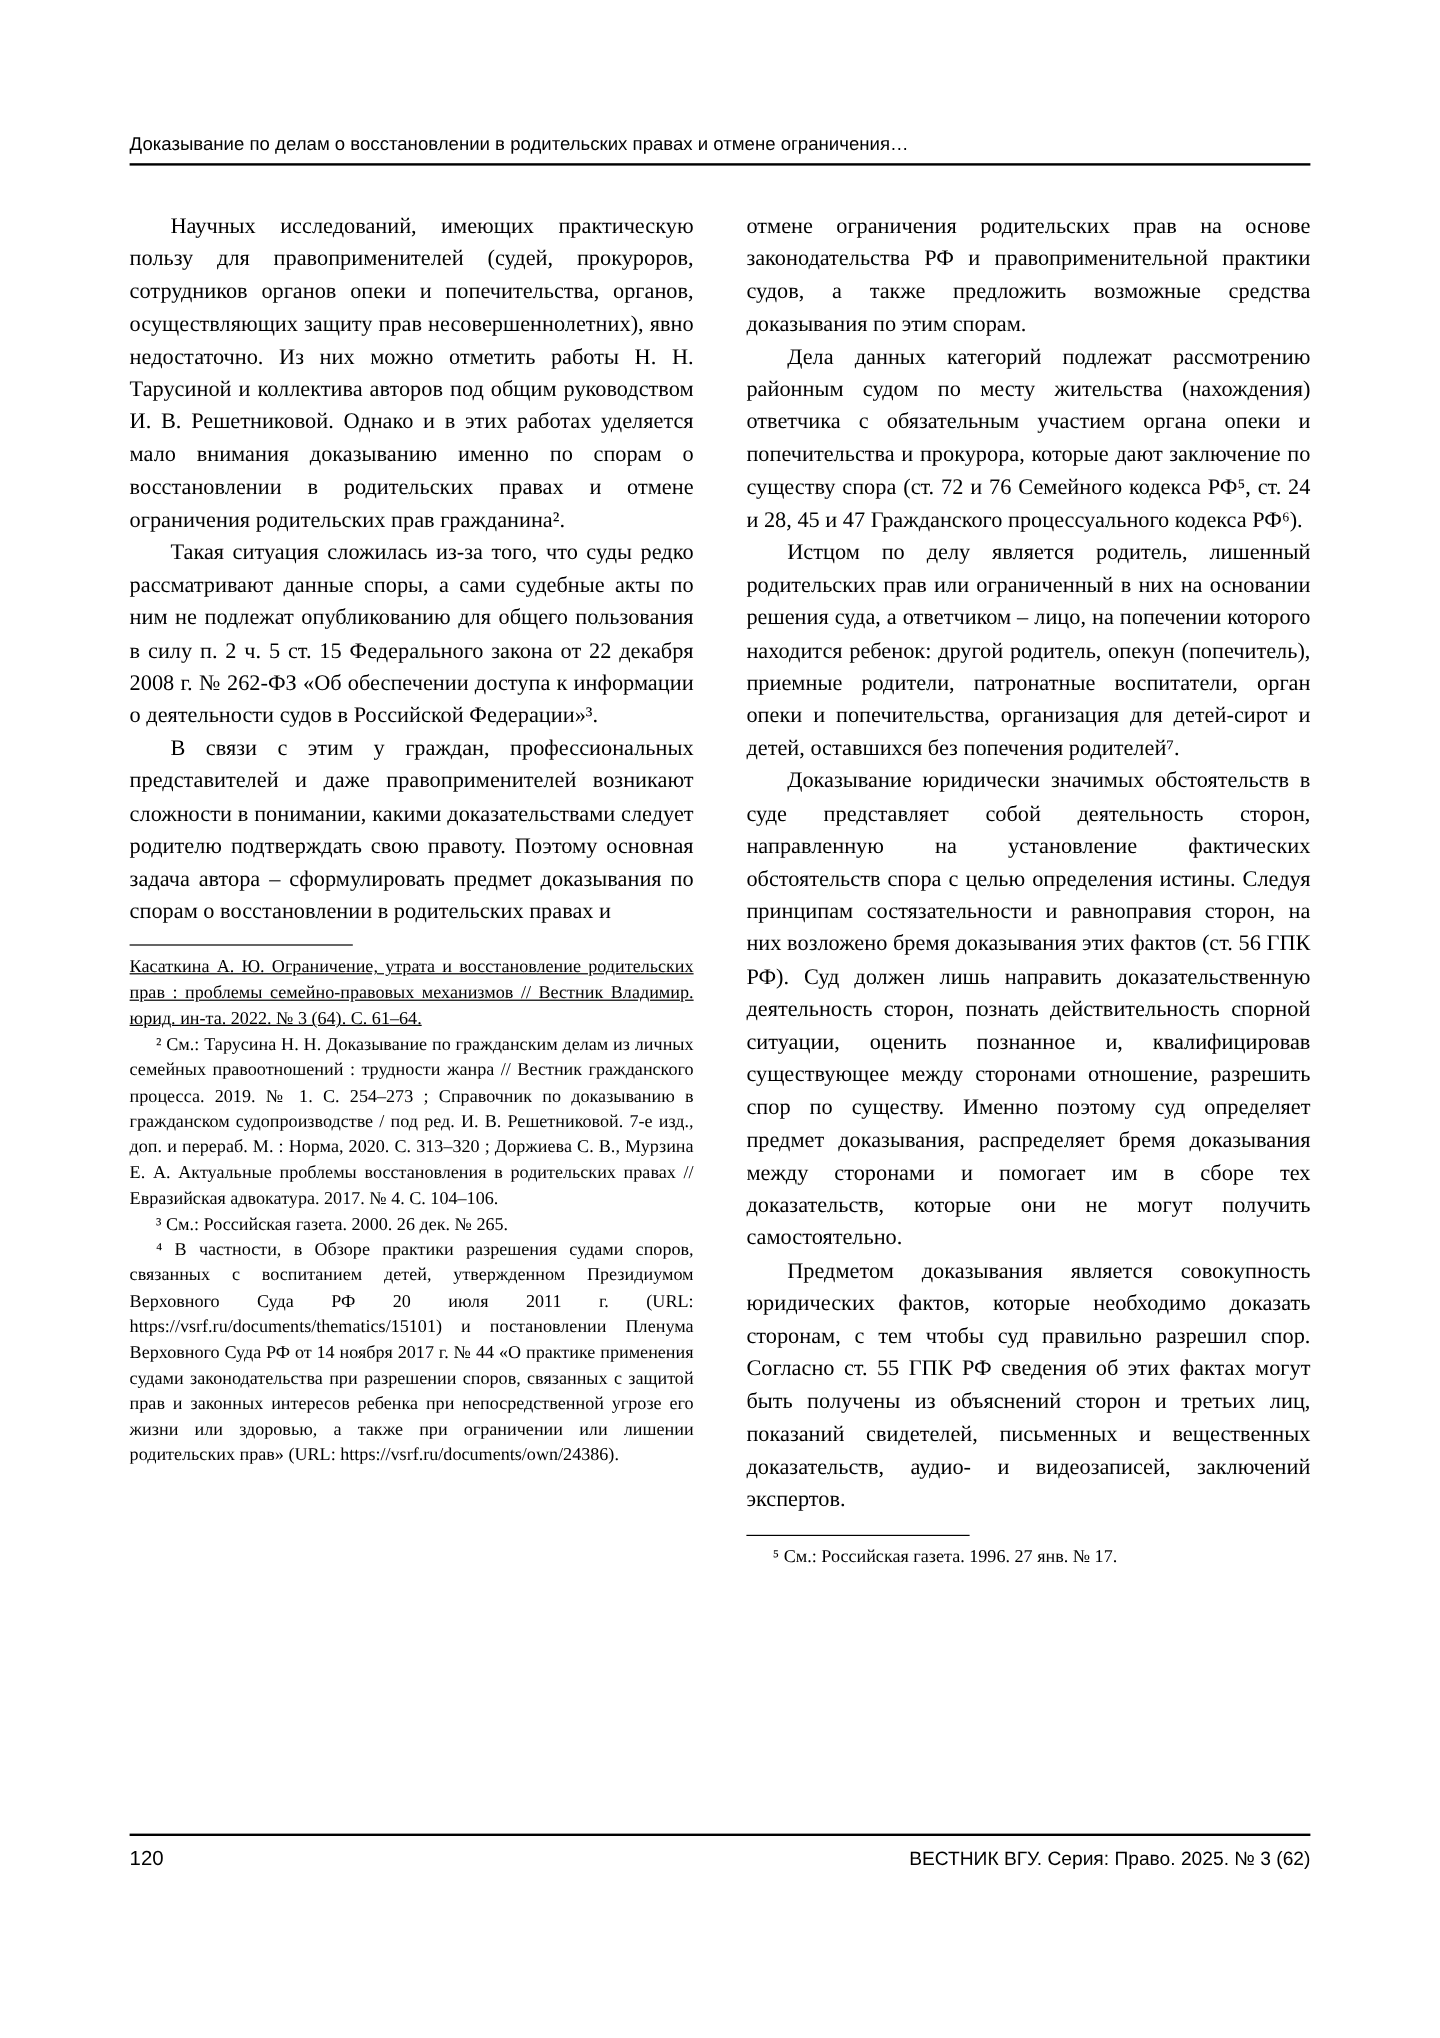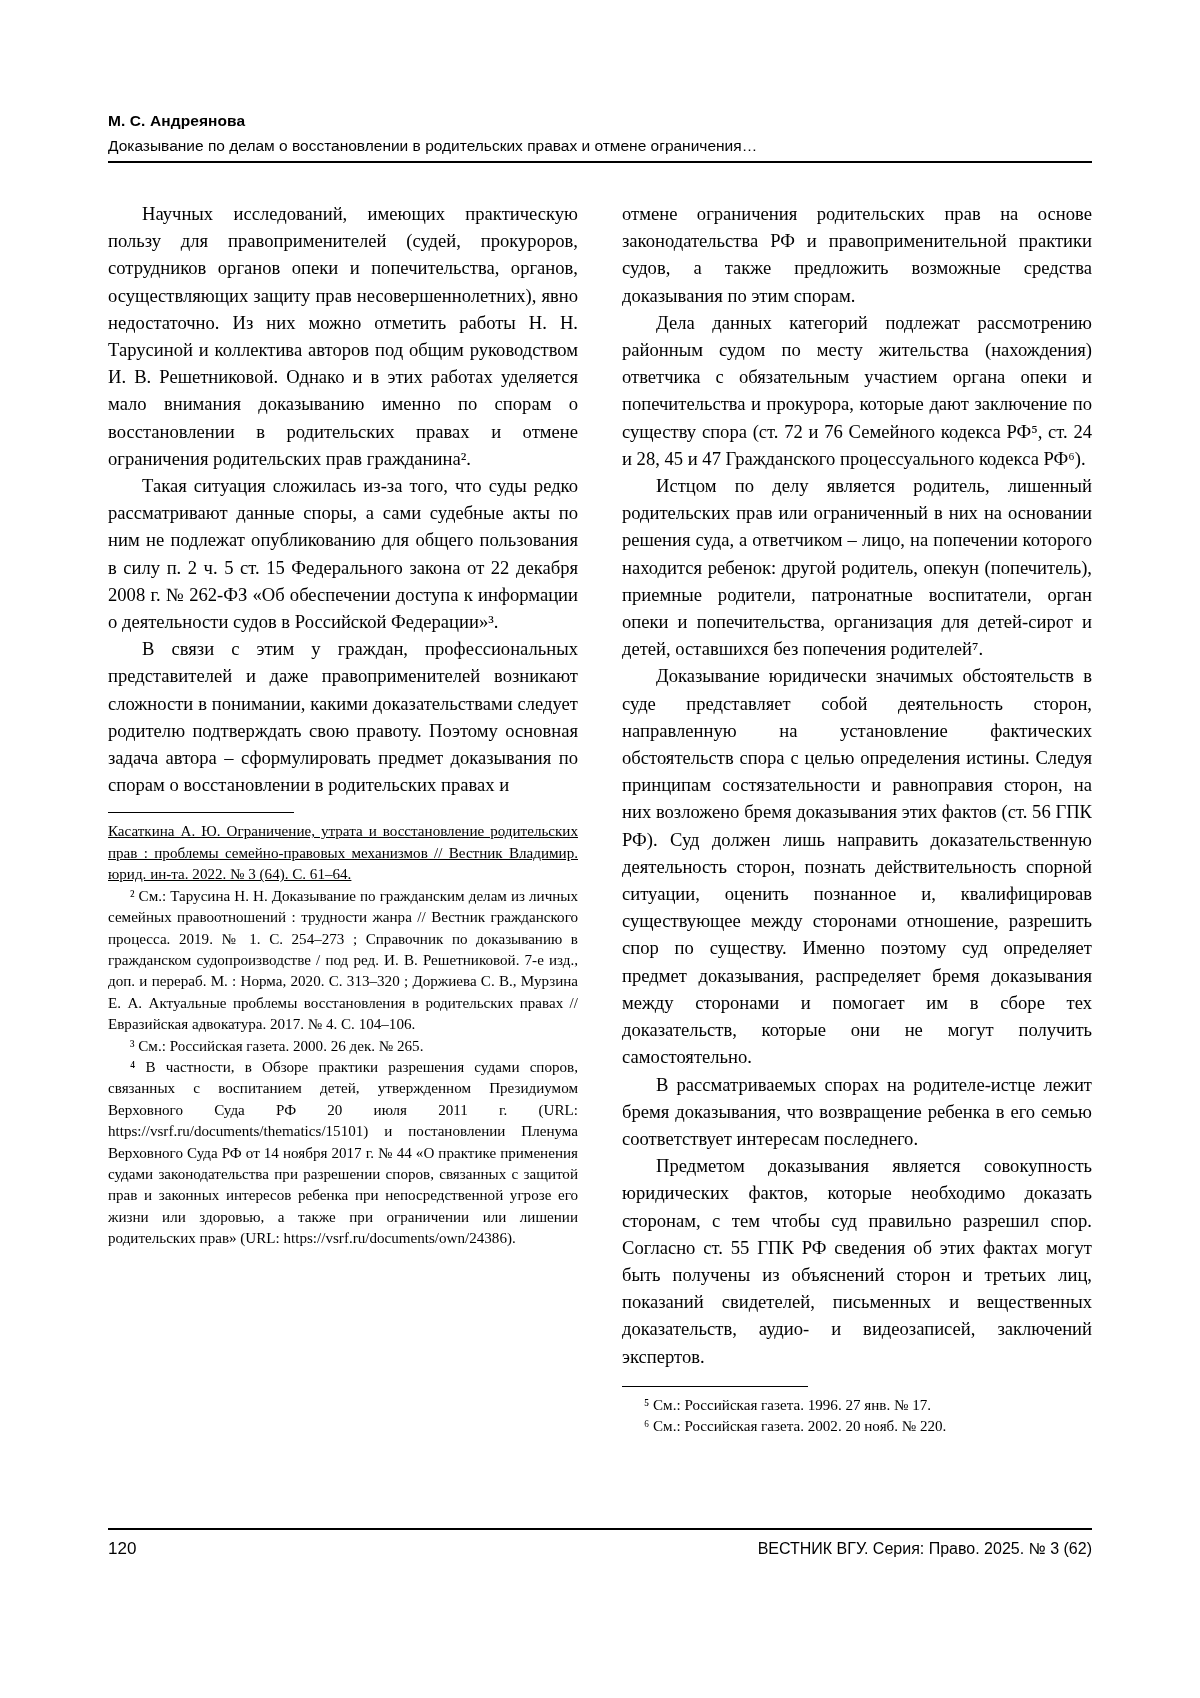--- a/index.html
+++ b/index.html
@@ -103,21 +103,20 @@
   .footer-page { font-size: 17px; }
   .footer-journal { font-size: 16px; }
 </style>
 </head>
 <body>
 
 <div class="page">
 
   <div class="content">
 
-    <div class="hdr-author">М. С. Андреянова</div>
     <div class="hdr-title">Доказывание по делам о восстановлении в родительских правах и отмене ограничения…</div>
     <div class="hdr-rule"></div>
 
     <div class="columns">
 
       <div class="col">
 
         <p class="body">Научных исследований, имеющих практическую пользу для правоприменителей (судей, прокуроров, сотрудников органов опеки и попечительства, органов, осуществляющих защиту прав несовершеннолетних), явно недостаточно. Из них можно отметить работы Н. Н. Тарусиной и коллектива авторов под общим руководством И. В. Решетниковой. Однако и в этих работах уделяется мало внимания доказыванию именно по спорам о восстановлении в родительских правах и отмене ограничения родительских прав гражданина².</p>
         <p class="body">Такая ситуация сложилась из-за того, что суды редко рассматривают данные споры, а сами судебные акты по ним не подлежат опубликованию для общего пользования в силу п. 2 ч. 5 ст. 15 Федерального закона от 22 декабря 2008 г. № 262-ФЗ «Об обеспечении доступа к информации о деятельности судов в Российской Федерации»³.</p>
         <p class="body">В связи с этим у граждан, профессиональных представителей и даже правоприменителей возникают сложности в понимании, какими доказательствами следует родителю подтверждать свою правоту. Поэтому основная задача автора – сформулировать предмет доказывания по спорам о восстановлении в родительских правах и</p>
@@ -130,27 +129,25 @@
         <p class="fn">⁴ В частности, в Обзоре практики разрешения судами споров, связанных с воспитанием детей, утвержденном Президиумом Верховного Суда РФ 20 июля 2011 г. (URL: https://vsrf.ru/documents/thematics/15101) и постановлении Пленума Верховного Суда РФ от 14 ноября 2017 г. № 44 «О практике применения судами законодательства при разрешении споров, связанных с защитой прав и законных интересов ребенка при непосредственной угрозе его жизни или здоровью, а также при ограничении или лишении родительских прав» (URL: https://vsrf.ru/documents/own/24386).</p>
 
       </div>
 
       <div class="col">
 
         <p class="body" style="text-indent:0">отмене ограничения родительских прав на основе законодательства РФ и правоприменительной практики судов, а также предложить возможные средства доказывания по этим спорам.</p>
         <p class="body">Дела данных категорий подлежат рассмотрению районным судом по месту жительства (нахождения) ответчика с обязательным участием органа опеки и попечительства и прокурора, которые дают заключение по существу спора (ст. 72 и 76 Семейного кодекса РФ⁵, ст. 24 и 28, 45 и 47 Гражданского процессуального кодекса РФ⁶).</p>
         <p class="body">Истцом по делу является родитель, лишенный родительских прав или ограниченный в них на основании решения суда, а ответчиком – лицо, на попечении которого находится ребенок: другой родитель, опекун (попечитель), приемные родители, патронатные воспитатели, орган опеки и попечительства, организация для детей-сирот и детей, оставшихся без попечения родителей⁷.</p>
         <p class="body">Доказывание юридически значимых обстоятельств в суде представляет собой деятельность сторон, направленную на установление фактических обстоятельств спора с целью определения истины. Следуя принципам состязательности и равноправия сторон, на них возложено бремя доказывания этих фактов (ст. 56 ГПК РФ). Суд должен лишь направить доказательственную деятельность сторон, познать действительность спорной ситуации, оценить познанное и, квалифицировав существующее между сторонами отношение, разрешить спор по существу. Именно поэтому суд определяет предмет доказывания, распределяет бремя доказывания между сторонами и помогает им в сборе тех доказательств, которые они не могут получить самостоятельно.</p>
-        <p class="body">В рассматриваемых спорах на родителе-истце лежит бремя доказывания, что возвращение ребенка в его семью соответствует интересам последнего.</p>
         <p class="body">Предметом доказывания является совокупность юридических фактов, которые необходимо доказать сторонам, с тем чтобы суд правильно разрешил спор. Согласно ст. 55 ГПК РФ сведения об этих фактах могут быть получены из объяснений сторон и третьих лиц, показаний свидетелей, письменных и вещественных доказательств, аудио- и видеозаписей, заключений экспертов.</p>
 
         <div class="fn-rule right"></div>
 
         <p class="fn">⁵ См.: Российская газета. 1996. 27 янв. № 17.</p>
-        <p class="fn">⁶ См.: Российская газета. 2002. 20 нояб. № 220.</p>
 
       </div>
 
     </div>
   </div>
 
   <div class="footer">
     <div class="footer-rule"></div>
     <div class="footer-row">
       <span class="footer-page">120</span>

